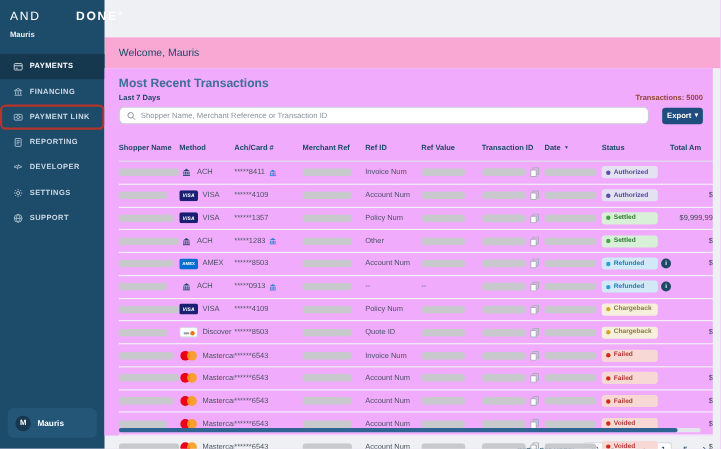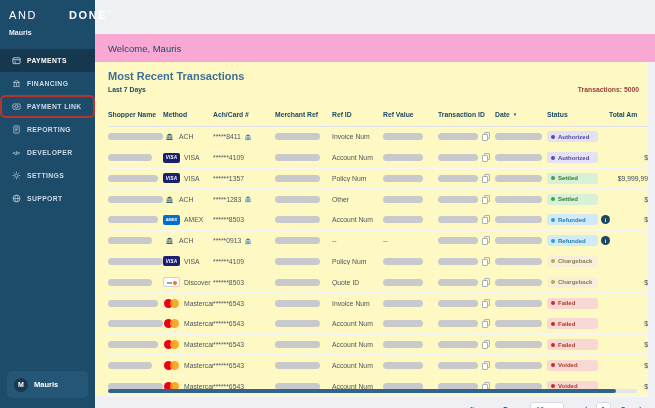--- a/index.html
+++ b/index.html
@@ -27,21 +27,21 @@
              box-sizing:border-box;cursor:pointer;}
   .avatar{width:14px;height:14px;border-radius:50%;background:#173850;color:#fff;font-size:7px;
           font-weight:bold;display:flex;align-items:center;justify-content:center;flex-shrink:0;}
   .user-name{font-size:7.5px;font-weight:bold;color:#fff;}
 
   
   .main{flex:1;display:flex;flex-direction:column;background:#eef0f4;min-width:0;}
   .topbar{height:28px;flex-shrink:0;display:flex;align-items:center;padding-left:13px;
           font-size:9.5px;font-weight:normal;color:#1b4965;background:#f9a8d4;margin-top:34px;}
 
-  .card{background:#fef9c3;margin-right:7px;height:334px;box-sizing:border-box;
+  .card{background:#f0abfc;margin-right:7px;height:334px;box-sizing:border-box;
         padding:8px 0 0 13px;position:relative;flex-shrink:0;}
   .panel-title{margin:0;font-size:11px;font-weight:600;color:#3e6e99;}
   .subrow{display:flex;justify-content:space-between;align-items:center;margin-top:4px;padding-right:9px;}
   .subtitle{font-size:6.8px;font-weight:bold;color:#1b4965;}
   .count{font-size:6.8px;font-weight:bold;color:#94433a;}
   .searchrow{display:flex;align-items:center;margin-top:4px;padding-right:9px;gap:12px;}
   .search{flex:1;display:flex;align-items:center;gap:4px;height:16px;border:1px solid #c9ced6;
           border-radius:5px;background:#fff;padding:0 6px;box-sizing:border-box;}
   .search input{border:none;outline:none;flex:1;font-size:7px;color:#333;background:transparent;padding:0;}
   .search input::placeholder{color:#8a939e;}
@@ -201,20 +201,35 @@
     <div class="topbar">
       <span>Welcome, Mauris</span>
     </div>
 
     <section class="card">
       <h2 class="panel-title">Most Recent Transactions</h2>
       <div class="subrow">
         <span class="subtitle">Last 7 Days</span>
         <span class="count">Transactions: 5000</span>
       </div>
+      <div class="searchrow">
+        <div class="search">
+          <span style="display:inline-flex;">
+            <svg viewBox="0 0 10 10" width="9" height="9" fill="none" stroke="#8a939e" stroke-width="1">
+                <circle cx="4.2" cy="4.2" r="2.8"></circle>
+                <path d="M6.4 6.4L8.6 8.6"></path>
+              </svg>
+          </span>
+          <input placeholder="Shopper Name, Merchant Reference or Transaction ID" style="">
+        </div>
+        <button class="export">
+          <span>Export</span>
+          <span class="caret">▾</span>
+        </button>
+      </div>
 
       <div class="thead">
           <div class="th">Shopper Name</div>
           <div class="th">Method</div>
           <div class="th">Ach/Card #</div>
           <div class="th">Merchant Ref</div>
           <div class="th">Ref ID</div>
           <div class="th">Ref Value</div>
           <div class="th">Transaction ID</div>
           <div class="th">Date<span class="sort">▼</span></div>

